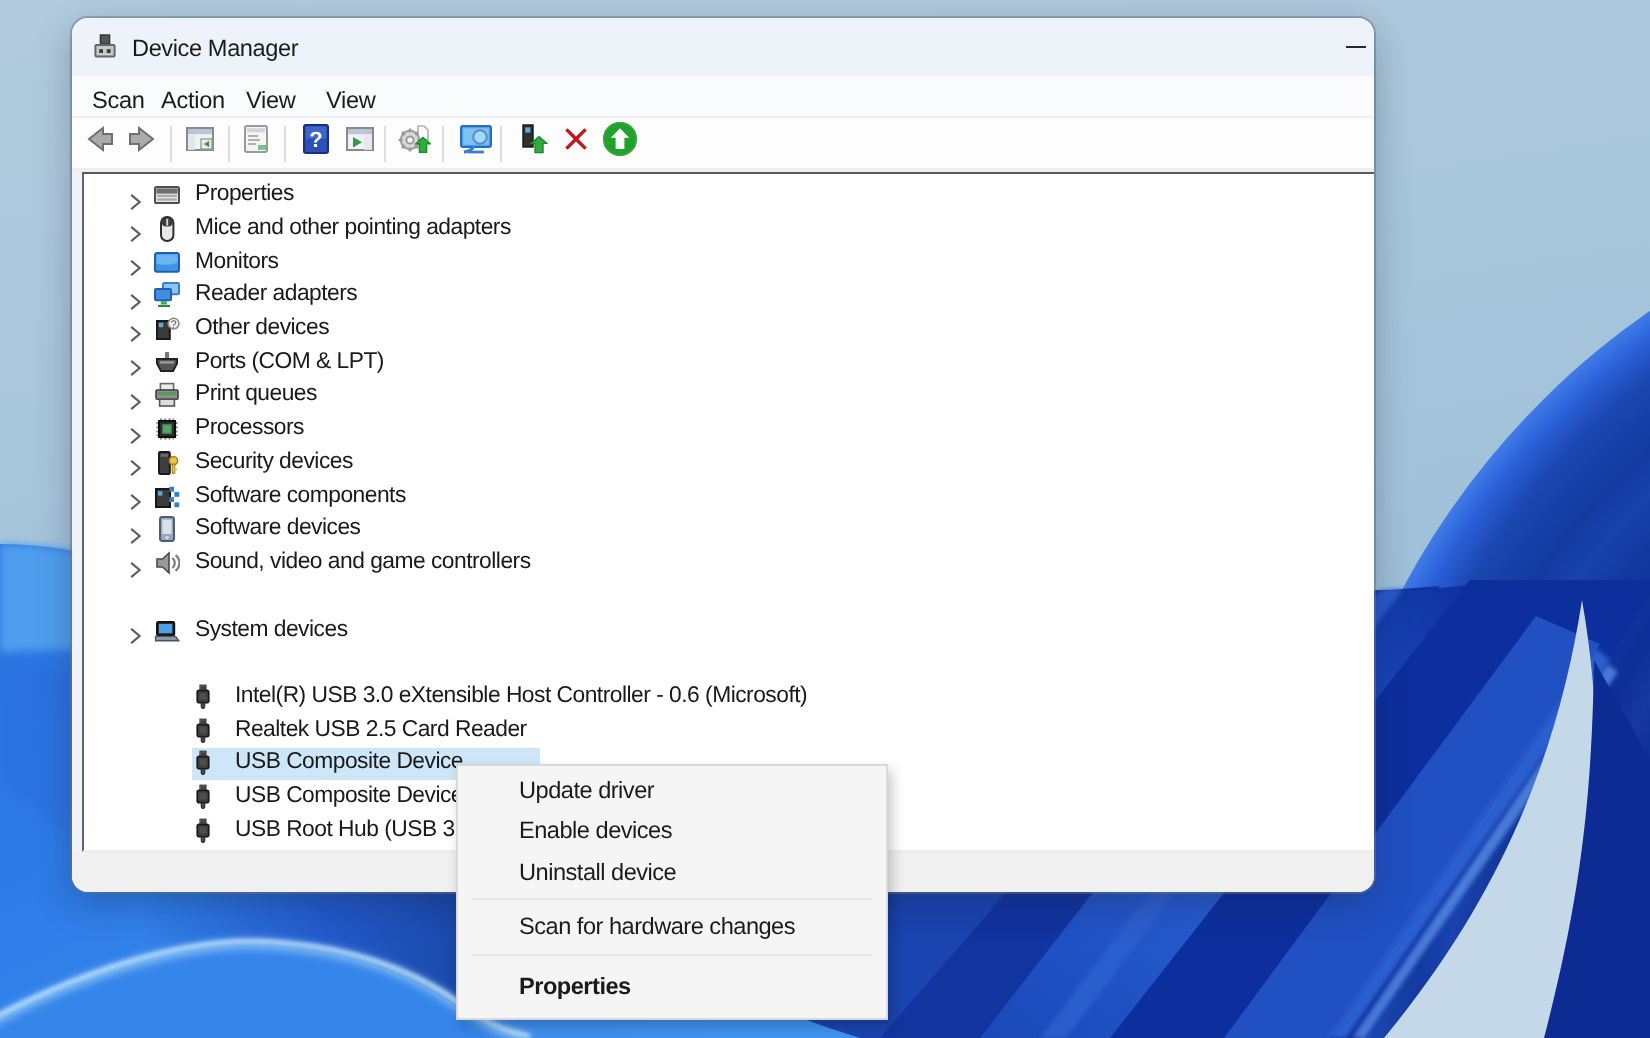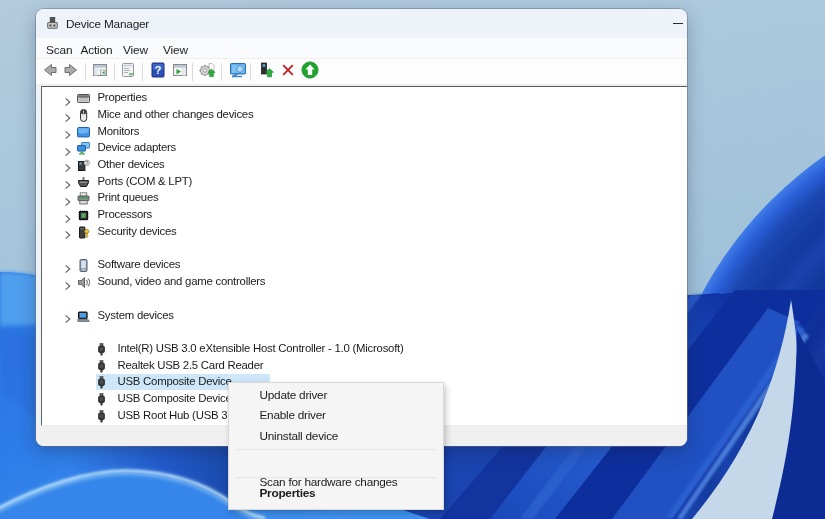--- a/index.html
+++ b/index.html
@@ -219,21 +219,21 @@
         </div>
       <div class="row" style="left:0;top:18.7px;width:727px">
           <span class="chev" style="left:21px"><svg width="9" height="10" viewBox="0 0 9 10">
               <path d="M2.6,1.4 L6.8,5 L2.6,8.6" fill="none" stroke="#5f5f5f" stroke-width="1.1"></path>
             </svg></span>
           <span class="ric" style="left:35px"><svg width="13" height="13" viewBox="0 0 13 13">
               <rect x="3.5" y="0.5" width="6.2" height="12" rx="3" fill="#e8e8e8" stroke="#2e2e2e"></rect>
               <rect x="3.8" y="0.8" width="5.6" height="4.5" rx="2.2" fill="#3a3a3a"></rect>
               <rect x="6.1" y="1.4" width="1" height="3.4" fill="#cfcfcf"></rect>
             </svg></span>
-          <span class="lbl" style="position:absolute;left:55.5px">Mice and other changes devices</span>
+          <span class="lbl" style="position:absolute;left:55.5px">Mice and other pointing adapters</span>
         </div>
       <div class="row" style="left:0;top:35.5px;width:727px">
           <span class="chev" style="left:21px"><svg width="9" height="10" viewBox="0 0 9 10">
               <path d="M2.6,1.4 L6.8,5 L2.6,8.6" fill="none" stroke="#5f5f5f" stroke-width="1.1"></path>
             </svg></span>
           <span class="ric" style="left:35px"><svg width="13" height="13" viewBox="0 0 13 13">
               <rect x="0.5" y="1.5" width="12" height="9.4" rx="1.2" fill="#3f93e4" stroke="#1f5fae"></rect>
               <path d="M1.2,2.2 h10.6 v4 c-3.5,1.4 -7,1.6 -10.6,0.6 z" fill="#6db4f0"></path>
             </svg></span>
           <span class="lbl" style="position:absolute;left:55.5px">Monitors</span>
@@ -241,21 +241,21 @@
       <div class="row" style="left:0;top:52.2px;width:727px">
           <span class="chev" style="left:21px"><svg width="9" height="10" viewBox="0 0 9 10">
               <path d="M2.6,1.4 L6.8,5 L2.6,8.6" fill="none" stroke="#5f5f5f" stroke-width="1.1"></path>
             </svg></span>
           <span class="ric" style="left:35px"><svg width="13" height="13" viewBox="0 0 13 13">
               <rect x="4.5" y="0.5" width="8" height="5.6" rx="0.6" fill="#8ac4f2" stroke="#3a7fc0"></rect>
               <rect x="0.5" y="3.5" width="8" height="5.6" rx="0.6" fill="#3f8fe0" stroke="#1f5fae"></rect>
               <rect x="3.4" y="9.6" width="3" height="1.6" fill="#3fae4a"></rect>
               <rect x="2" y="11.4" width="6" height="1.1" fill="#2f8a3a"></rect>
             </svg></span>
-          <span class="lbl" style="position:absolute;left:55.5px">Device adapters</span>
+          <span class="lbl" style="position:absolute;left:55.5px">Reader adapters</span>
         </div>
       <div class="row" style="left:0;top:85.7px;width:727px">
           <span class="chev" style="left:21px"><svg width="9" height="10" viewBox="0 0 9 10">
               <path d="M2.6,1.4 L6.8,5 L2.6,8.6" fill="none" stroke="#5f5f5f" stroke-width="1.1"></path>
             </svg></span>
           <span class="ric" style="left:35px"><svg width="13" height="13" viewBox="0 0 13 13">
               <path d="M1.5,4.5 h10 v2.2 l-2,3.8 h-6 l-2,-3.8 z" fill="#555" stroke="#222"></path>
               <rect x="3" y="5.6" width="7" height="1.2" fill="#9a9a9a"></rect>
               <rect x="5.5" y="1" width="2" height="3" fill="#777"></rect>
             </svg></span>
@@ -302,20 +302,34 @@
               <path d="M2.6,1.4 L6.8,5 L2.6,8.6" fill="none" stroke="#5f5f5f" stroke-width="1.1"></path>
             </svg></span>
           <span class="ric" style="left:35px"><svg width="13" height="13" viewBox="0 0 13 13">
               <rect x="2.5" y="1" width="5.4" height="11" rx="0.6" fill="#3f3f3f" stroke="#1a1a1a"></rect>
               <rect x="3.4" y="2" width="3.6" height="1.4" fill="#6a6a6a"></rect>
               <circle cx="9.7" cy="5.4" r="2.1" fill="#ecc63f" stroke="#9a7a14" stroke-width=".7"></circle>
               <rect x="9.1" y="7" width="1.3" height="4.6" fill="#ecc63f" stroke="#9a7a14" stroke-width=".5"></rect>
               <rect x="10.2" y="9.2" width="1.4" height="1" fill="#ecc63f"></rect>
             </svg></span>
           <span class="lbl" style="position:absolute;left:55.5px">Security devices</span>
+        </div>
+      <div class="row" style="left:0;top:152.6px;width:727px">
+          <span class="chev" style="left:21px"><svg width="9" height="10" viewBox="0 0 9 10">
+              <path d="M2.6,1.4 L6.8,5 L2.6,8.6" fill="none" stroke="#5f5f5f" stroke-width="1.1"></path>
+            </svg></span>
+          <span class="ric" style="left:35px"><svg width="13" height="13" viewBox="0 0 13 13">
+              <rect x="1" y="2.5" width="7" height="9" fill="#3a3a3a" stroke="#161616"></rect>
+              <rect x="2" y="3.6" width="2.2" height="2.2" fill="#5aa8e0"></rect>
+              <rect x="7.6" y="1.4" width="2.4" height="2.4" fill="#2e7dd8"></rect>
+              <rect x="10.2" y="4" width="2.4" height="2.4" fill="#2e7dd8"></rect>
+              <rect x="7.6" y="6.6" width="2.4" height="2.4" fill="#2e7dd8"></rect>
+              <rect x="10.2" y="9.2" width="2.4" height="2.4" fill="#2e7dd8"></rect>
+            </svg></span>
+          <span class="lbl" style="position:absolute;left:55.5px">Software components</span>
         </div>
       <div class="row" style="left:0;top:169.3px;width:727px">
           <span class="chev" style="left:21px"><svg width="9" height="10" viewBox="0 0 9 10">
               <path d="M2.6,1.4 L6.8,5 L2.6,8.6" fill="none" stroke="#5f5f5f" stroke-width="1.1"></path>
             </svg></span>
           <span class="ric" style="left:35px"><svg width="13" height="13" viewBox="0 0 13 13">
               <rect x="3" y="0.5" width="7" height="12" rx="1.2" fill="#98a8bc" stroke="#4e5e70"></rect>
               <rect x="4.2" y="1.8" width="4.6" height="7.2" fill="#d8e2ec"></rect>
               <circle cx="6.5" cy="10.8" r="0.9" fill="#d0d8e2"></circle>
             </svg></span>
@@ -345,21 +359,21 @@
         </div>
       <div class="row" style="left:0;top:253.0px;width:727px">
           <span class="ric" style="left:53px"><svg width="13" height="13" viewBox="0 0 13 13">
               <rect x="5.0" y="0.6" width="3.0" height="2.7" fill="#8a8a8a" stroke="#3a3a3a" stroke-width=".6"></rect>
               <rect x="5.6" y="1.1" width="0.8" height="1.6" fill="#2a2a2a"></rect>
               <rect x="6.7" y="1.1" width="0.8" height="1.6" fill="#2a2a2a"></rect>
               <rect x="3.6" y="3.2" width="5.8" height="6.2" rx="1" fill="#3c3c3c" stroke="#1a1a1a" stroke-width=".8"></rect>
               <rect x="4.8" y="4.4" width="3.4" height="3.4" fill="#4e4e4e"></rect>
               <path d="M5.6,9.4 h1.8 v2 a0.9,0.9 0 0 1 -1.8,0 z" fill="#4a4a4a" stroke="#222" stroke-width=".5"></path>
             </svg></span>
-          <span class="lbl" style="position:absolute;left:75.5px">Intel(R) USB 3.0 eXtensible Host Controller - 1.0 (Microsoft)</span>
+          <span class="lbl" style="position:absolute;left:75.5px">Intel(R) USB 3.0 eXtensible Host Controller - 0.6 (Microsoft)</span>
         </div>
       <div class="row" style="left:0;top:269.7px;width:727px">
           <span class="ric" style="left:53px"><svg width="13" height="13" viewBox="0 0 13 13">
               <rect x="5.0" y="0.6" width="3.0" height="2.7" fill="#8a8a8a" stroke="#3a3a3a" stroke-width=".6"></rect>
               <rect x="5.6" y="1.1" width="0.8" height="1.6" fill="#2a2a2a"></rect>
               <rect x="6.7" y="1.1" width="0.8" height="1.6" fill="#2a2a2a"></rect>
               <rect x="3.6" y="3.2" width="5.8" height="6.2" rx="1" fill="#3c3c3c" stroke="#1a1a1a" stroke-width=".8"></rect>
               <rect x="4.8" y="4.4" width="3.4" height="3.4" fill="#4e4e4e"></rect>
               <path d="M5.6,9.4 h1.8 v2 a0.9,0.9 0 0 1 -1.8,0 z" fill="#4a4a4a" stroke="#222" stroke-width=".5"></path>
             </svg></span>
@@ -400,20 +414,20 @@
           <span class="lbl" style="position:absolute;left:75.5px">USB Root Hub (USB 3.0</span>
         </div>
       <div id="sbar"></div>
       <div id="sthumb"></div>
     </div>
     <div id="statusbar"></div>
   </div>
 
   <div id="ctx">
     <div class="citem" style="top:12.3px">Update driver</div>
-    <div class="citem" style="top:32.2px">Enable driver</div>
+    <div class="citem" style="top:32.2px">Enable devices</div>
     <div class="citem" style="top:52.8px">Uninstall device</div>
     <div class="csep" style="top:66.3px"></div>
-    <div class="citem" style="top:99px">Scan for hardware changes</div>
+    <div class="citem" style="top:80px">Scan for hardware changes</div>
     <div class="csep" style="top:94.2px"></div>
     <div class="citem" style="top:110.1px;font-weight:bold">Properties</div>
   </div>
 </div>
 
 </body></html>

